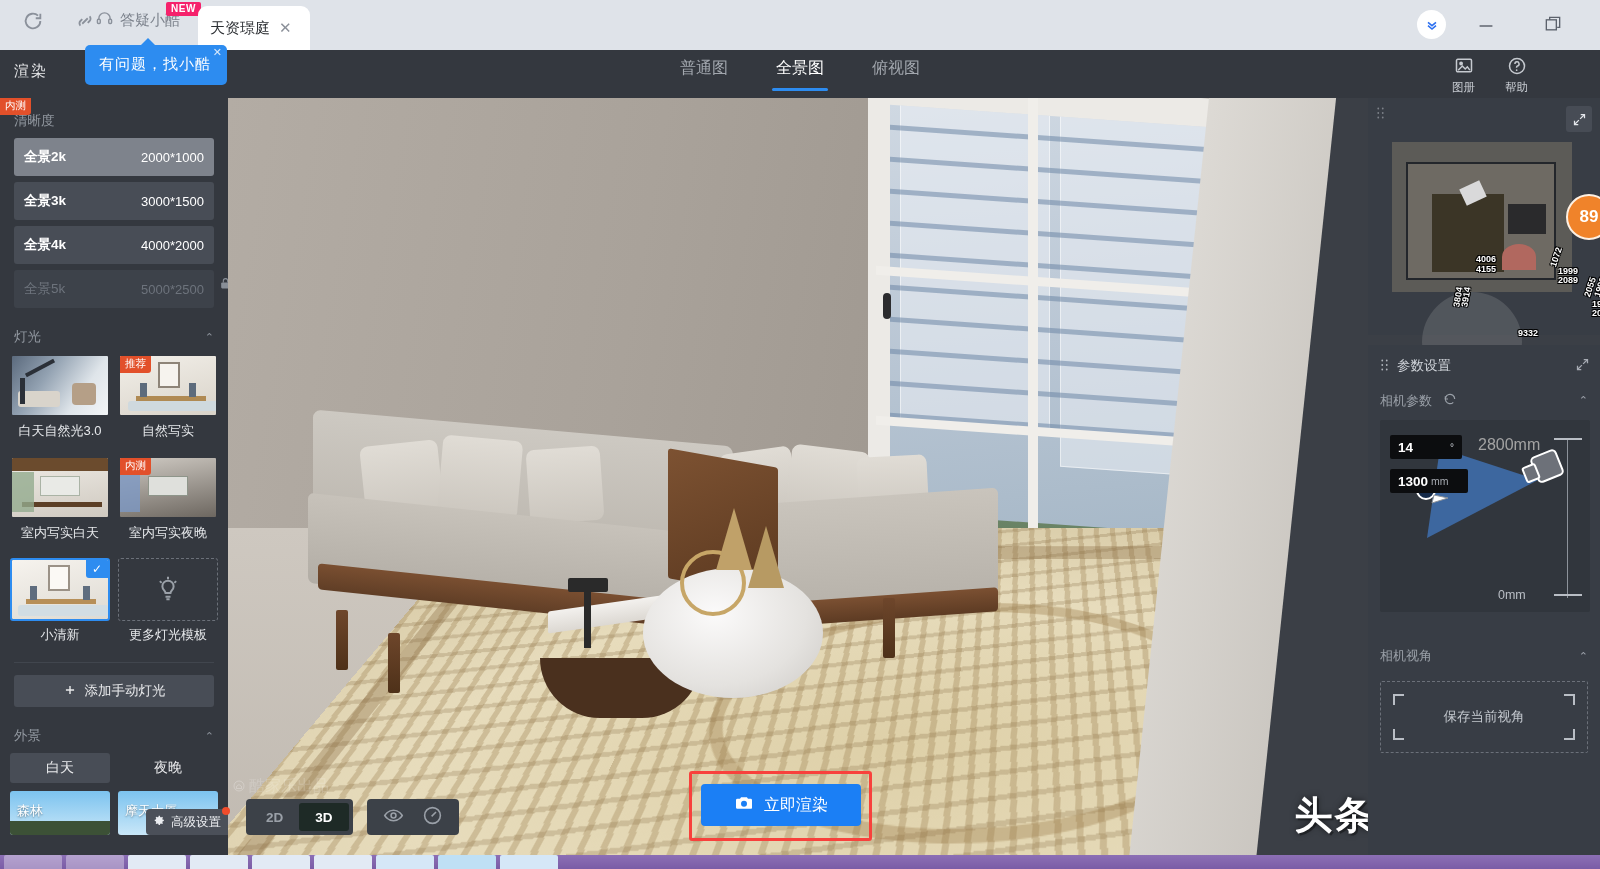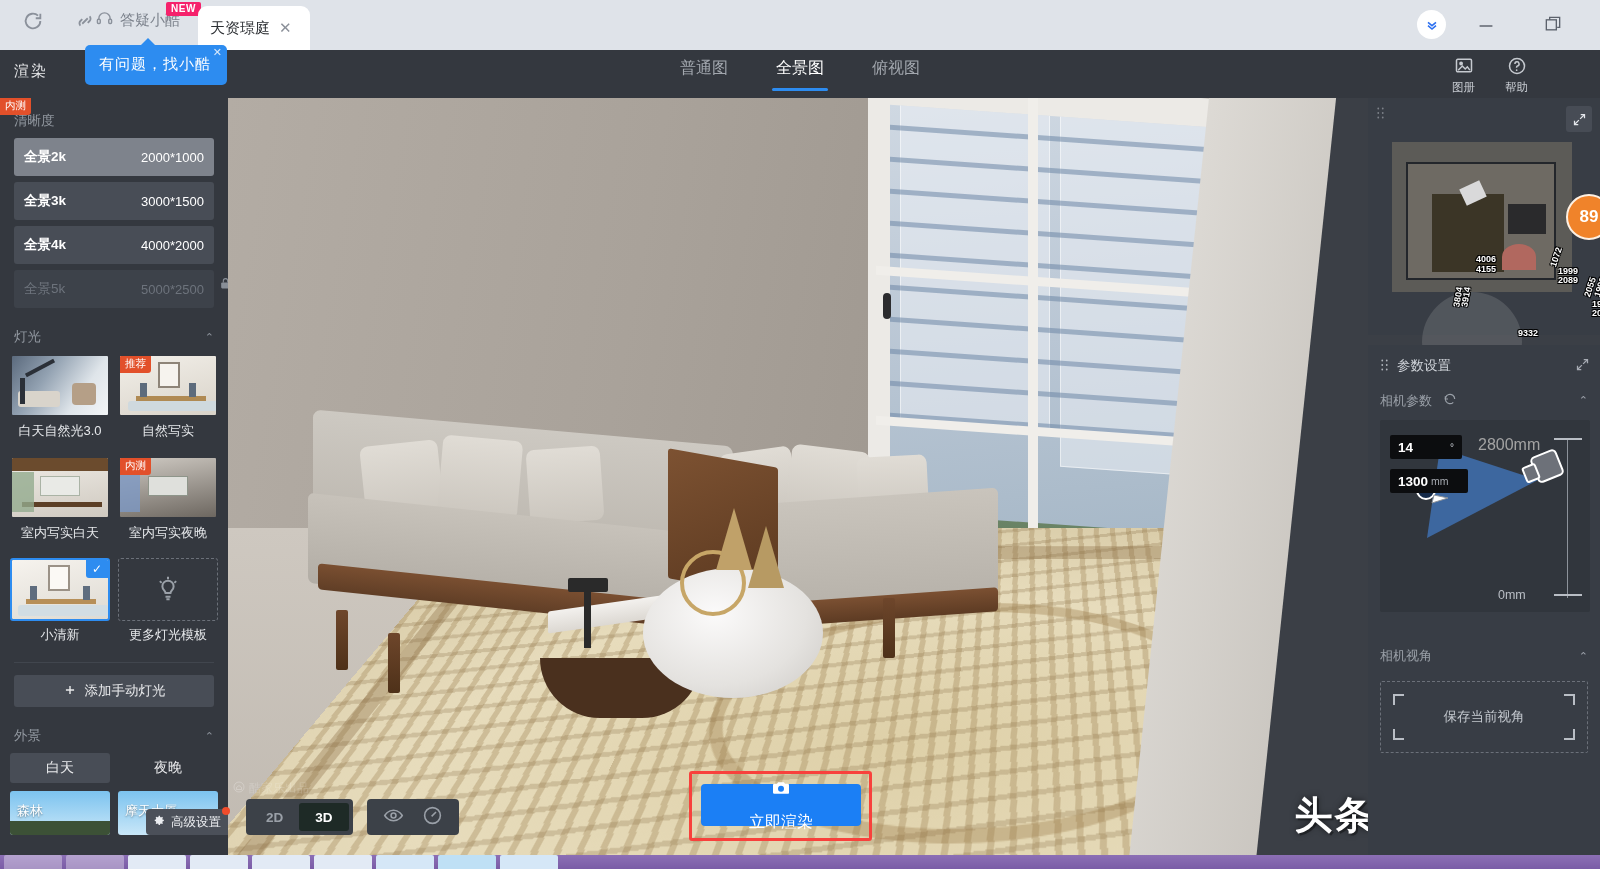--- a/index.html
+++ b/index.html
@@ -330,21 +330,21 @@
     position: absolute; left: 940px; top: -40px; width: 140px; height: 860px;
     background: linear-gradient(95deg, #dddad5, #c9c5bf);
     transform: skewX(-6deg);
   }
   .dark-right {
     position: absolute; left: 1065px; top: -40px; width: 330px; height: 900px;
     background: #3b3f46; transform: skewX(-6deg);
   }
   .vp-watermark {
     position: absolute; left: 5px; bottom: 72px; color: rgba(255,255,255,.18);
-    font-size: 12px; display: flex; align-items: center; gap: 4px;
+    font-size: 16px; display: flex; align-items: center; gap: 4px;
   }
   .big-watermark {
     position: absolute; right: 14px; bottom: 28px;
     font-size: 38px; font-weight: bold; color: #fff;
     text-shadow: 0 0 6px rgba(0,0,0,.6), 2px 2px 0 rgba(0,0,0,.35);
     letter-spacing: 2px; white-space: nowrap;
   }
 
   
   .bot-tools {
@@ -367,21 +367,21 @@
   }
 
   
   .render-wrap {
     position: absolute; left: 689px; bottom: 28px; z-index: 22;
     border: 3px solid #f8413c; border-radius: 3px; padding: 10px 8px 12px 9px;
   }
   .render-btn {
     width: 160px; height: 42px; background: #1b7ff5; border-radius: 4px;
     display: flex; align-items: center; justify-content: center; gap: 10px;
-    color: #fff; font-size: 16px; cursor: pointer; flex-direction: column;
+    color: #fff; font-size: 16px; cursor: pointer;
   }
 
   
   .minimap {
     position: absolute; right: 0; top: 98px; width: 232px; height: 237px;
     background: #383d45;
   }
   .mm-dots { position: absolute; left: 8px; top: 8px; opacity: .5; }
   .mm-expand {
     position: absolute; right: 8px; top: 8px; width: 26px; height: 26px;

